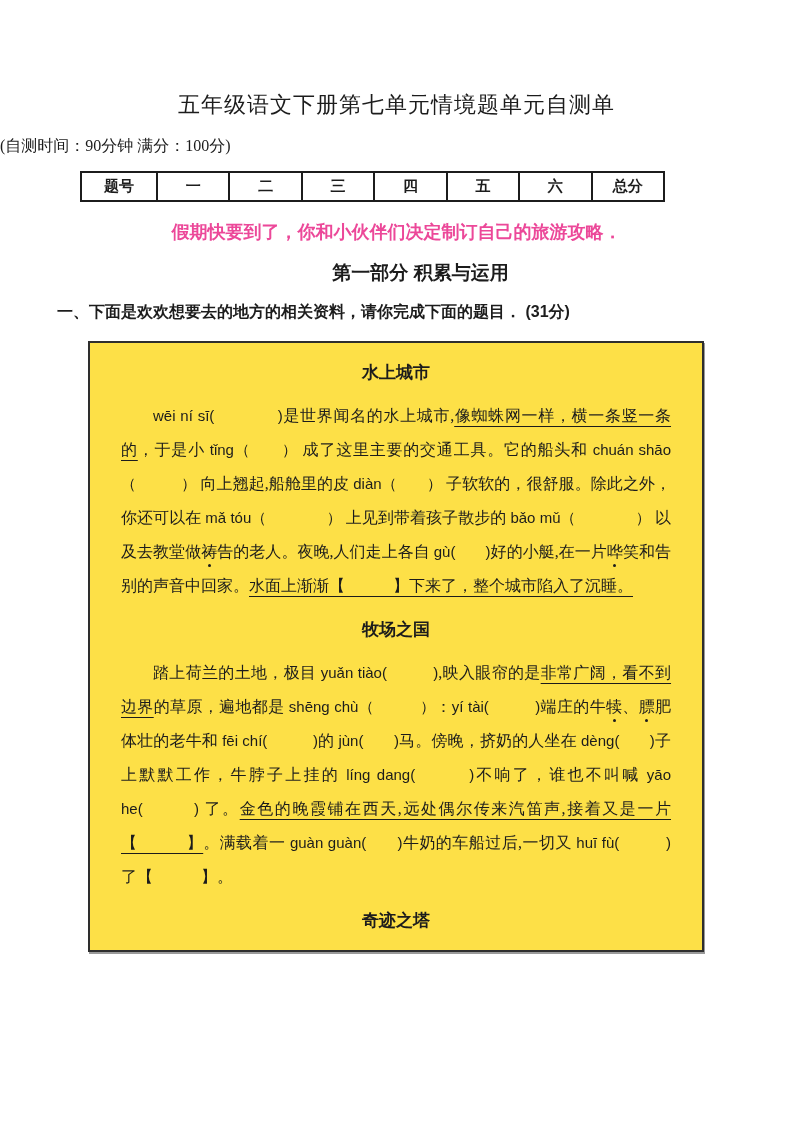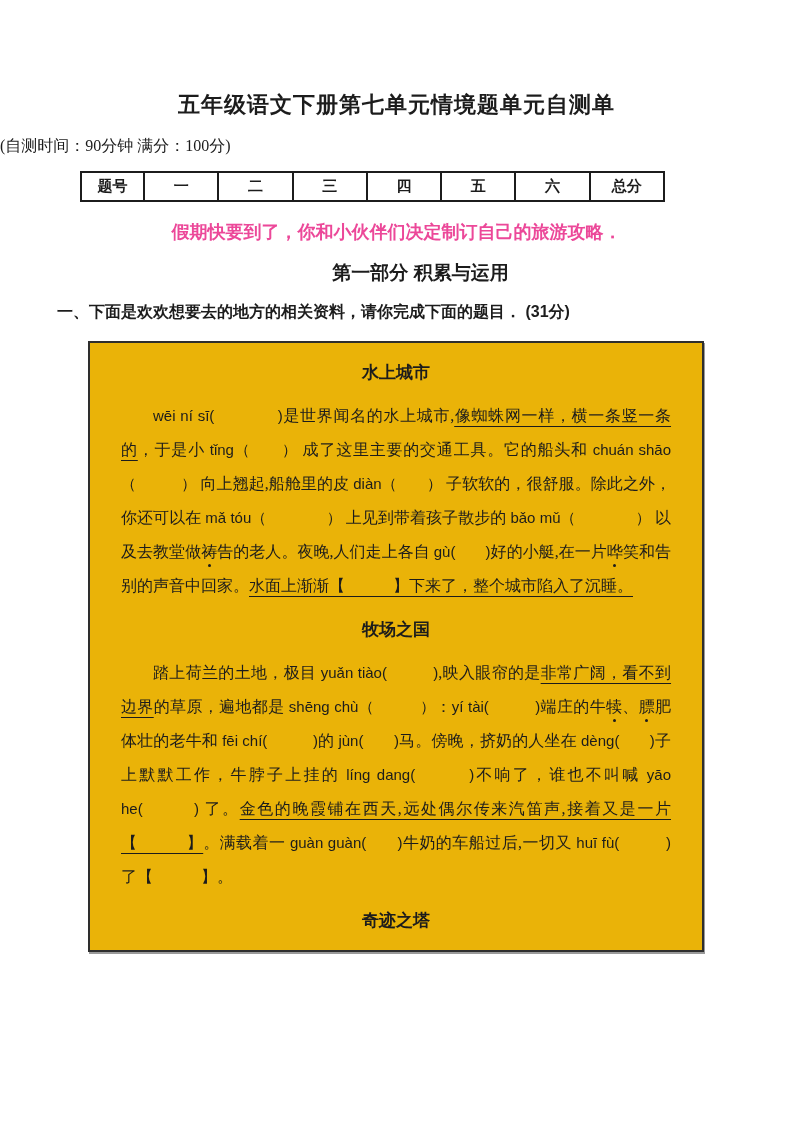--- a/index.html
+++ b/index.html
@@ -10,21 +10,21 @@
     color:#1c1c1c;
     position:relative;
     overflow:hidden;
   }
   .page { width:793px; height:1122px; position:relative; }
 
   .title {
     margin-top:90px;
     text-align:center;
     font-size:22px;
-    font-weight:bold;
+    font-weight:normal;
     letter-spacing:1px;
     font-family:"Liberation Serif","DejaVu Serif",serif;
   }
   .subtitle {
     margin-top:16px;
     font-size:16px;
   }
 
   .score-table {
     border-collapse:collapse;
@@ -34,21 +34,21 @@
   }
   .score-table td {
     border:2px solid #1c1c1c;
     height:29px;
     text-align:center;
     vertical-align:middle;
     font-family:"Liberation Sans","DejaVu Sans",sans-serif;
     font-weight:bold;
     font-size:15px;
   }
-  .score-table td.first-col { width:63px; }
+  .score-table td.first-col { width:76px; }
 
   .scenario {
     margin-top:18px;
     text-align:center;
     font-size:18px;
     font-weight:bold;
     color:#ec4899;
     font-family:"Liberation Sans","DejaVu Sans",sans-serif;
   }
   .part-heading {
@@ -65,21 +65,21 @@
     font-weight:bold;
     font-family:"Liberation Sans","DejaVu Sans",sans-serif;
   }
 
   .passage-box {
     margin:18px 0 0 88px;
     width:616px;
     border:2px solid #2e2e2e;
     box-shadow:1px 2px 0 #9a9a9a;
     padding:12px 16px 16px 16px;
-    background:#eab308;
+    background:#fde047;
   }
   .passage-title {
     text-align:center;
     font-size:17px;
     font-weight:bold;
     font-family:"Liberation Sans","DejaVu Sans",sans-serif;
     margin:6px 0 2px 0;
   }
   .passage-para {
     font-size:16px;

